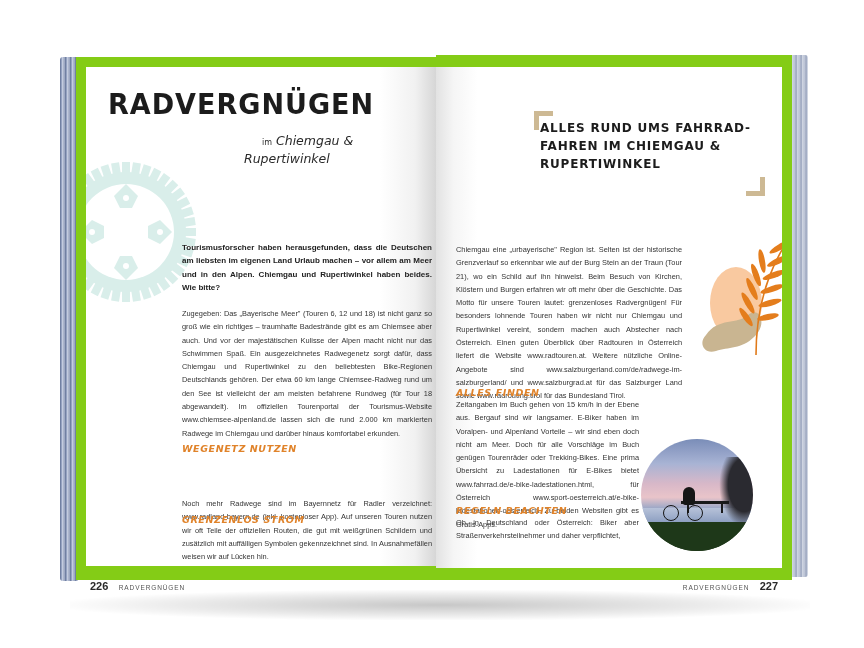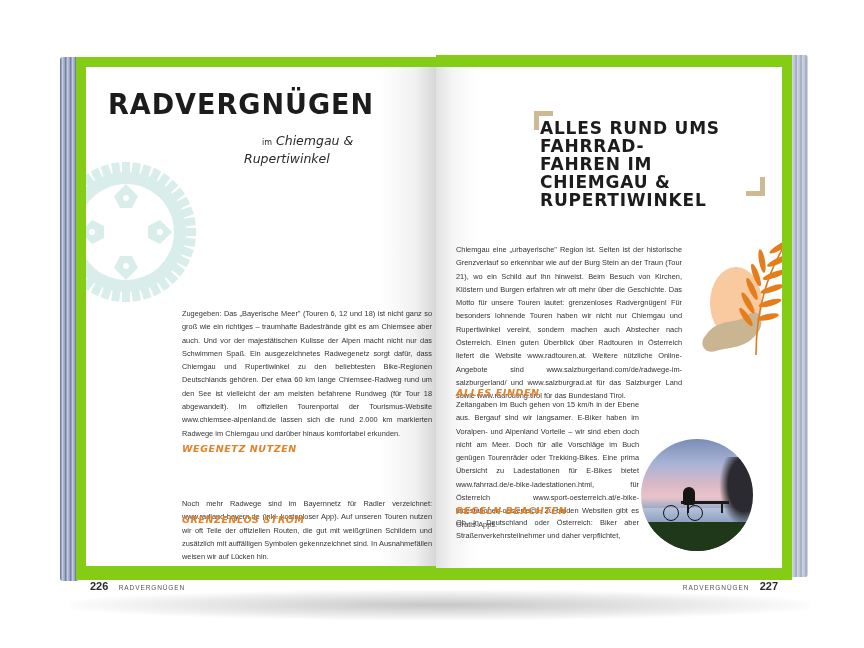--- a/index.html
+++ b/index.html
@@ -65,21 +65,21 @@
     position:absolute; left:14px; bottom:-12px; font-size:8.5px; color:#333;
   }
   .footer-left .num, .footer-right .num { font-weight:bold; font-size:11px; color:#2a2a2a; }
   .footer-left .lbl, .footer-right .lbl { font-size:6.5px; letter-spacing:0.9px; color:#555; margin:0 8px; }
   .footer-right {
     position:absolute; right:14px; bottom:-12px; font-size:8.5px; color:#333;
   }
 
   .r-title {
     position:absolute; left:104px; top:52px; width:220px;
-    font-family:"DejaVu Sans", sans-serif; font-weight:bold; font-size:17px; line-height:18px;
+    font-family:"DejaVu Sans", sans-serif; font-weight:bold; font-size:12px; line-height:18px;
     letter-spacing:0.8px; color:#1c1c1c;
   }
   .corner { position:absolute; width:14px; height:14px; }
   .corner-tl { left:98px; top:44px; border-left:5px solid #cdb994; border-top:5px solid #cdb994; }
   .corner-br { left:310px; top:110px; border-right:5px solid #cdb994; border-bottom:5px solid #cdb994; }
   .leaf-art { position:absolute; left:262px; top:158px; width:100px; height:140px; }
   .photo {
     position:absolute; left:205px; top:372px; width:112px; height:112px; border-radius:50%; overflow:hidden;
     background:linear-gradient(180deg, #7a8db8 0%, #a8b3d4 22%, #d8b8c8 40%, #e9c4c9 52%, #9aa7c7 62%, #b0bcd6 70%, #2f4b2d 78%, #1b3417 100%);
   }
@@ -166,20 +166,21 @@
         <path d="M24 70 L36 58 L48 64 L48 76 L36 82 Z"></path>
       </g>
       <g fill="#ffffff">
         <circle cx="70" cy="36" r="3"></circle>
         <circle cx="104" cy="70" r="3"></circle>
         <circle cx="70" cy="104" r="3"></circle>
         <circle cx="36" cy="70" r="3"></circle>
       </g>
     </svg>
 
+    <div class="lead">Tourismusforscher haben herausgefunden, dass die Deutschen am liebsten im eigenen Land Urlaub machen – vor allem am Meer und in den Alpen. Chiemgau und Rupertiwinkel haben beides. Wie bitte?</div>
     <div class="body-text" style="left:96px; top:240px; width:250px;">Zugegeben: Das „Bayerische Meer" (Touren 6, 12 und 18) ist nicht ganz so groß wie ein richtiges – traumhafte Badestrände gibt es am Chiemsee aber auch. Und vor der majestätischen Kulisse der Alpen macht nicht nur das Schwimmen Spaß. Ein ausgezeichnetes Radwegenetz sorgt dafür, dass Chiemgau und Rupertiwinkel zu den beliebtesten Bike-Regionen Deutschlands gehören. Der etwa 60 km lange Chiemsee-Radweg rund um den See ist vielleicht der am meisten befahrene Rundweg (für Tour 18 abgewandelt). Im offiziellen Tourenportal der Tourismus-Website www.chiemsee-alpenland.de lassen sich die rund 2.000 km markierten Radwege im Chiemgau und darüber hinaus komfortabel erkunden.</div>
     <div class="heading-orange" style="left:96px; top:376px;">WEGENETZ NUTZEN</div>
     <div class="body-text" style="left:96px; top:383px; width:250px;margin-top:47px;">Noch mehr Radwege sind im Bayernnetz für Radler verzeichnet: www.radland-bayern.de (inkl. kostenloser App). Auf unseren Touren nutzen wir oft Teile der offiziellen Routen, die gut mit weißgrünen Schildern und zusätzlich mit auffälligen Symbolen gekennzeichnet sind. In Ausnahmefällen weisen wir auf Lücken hin.</div>
     <div class="heading-orange" style="left:96px; top:447px;">GRENZENLOS STROM</div>
   </div>
   <div class="footer-left">
     <span class="num">226</span>
     <span class="lbl">RADVERGNÜGEN</span>
   </div>
 </div>

